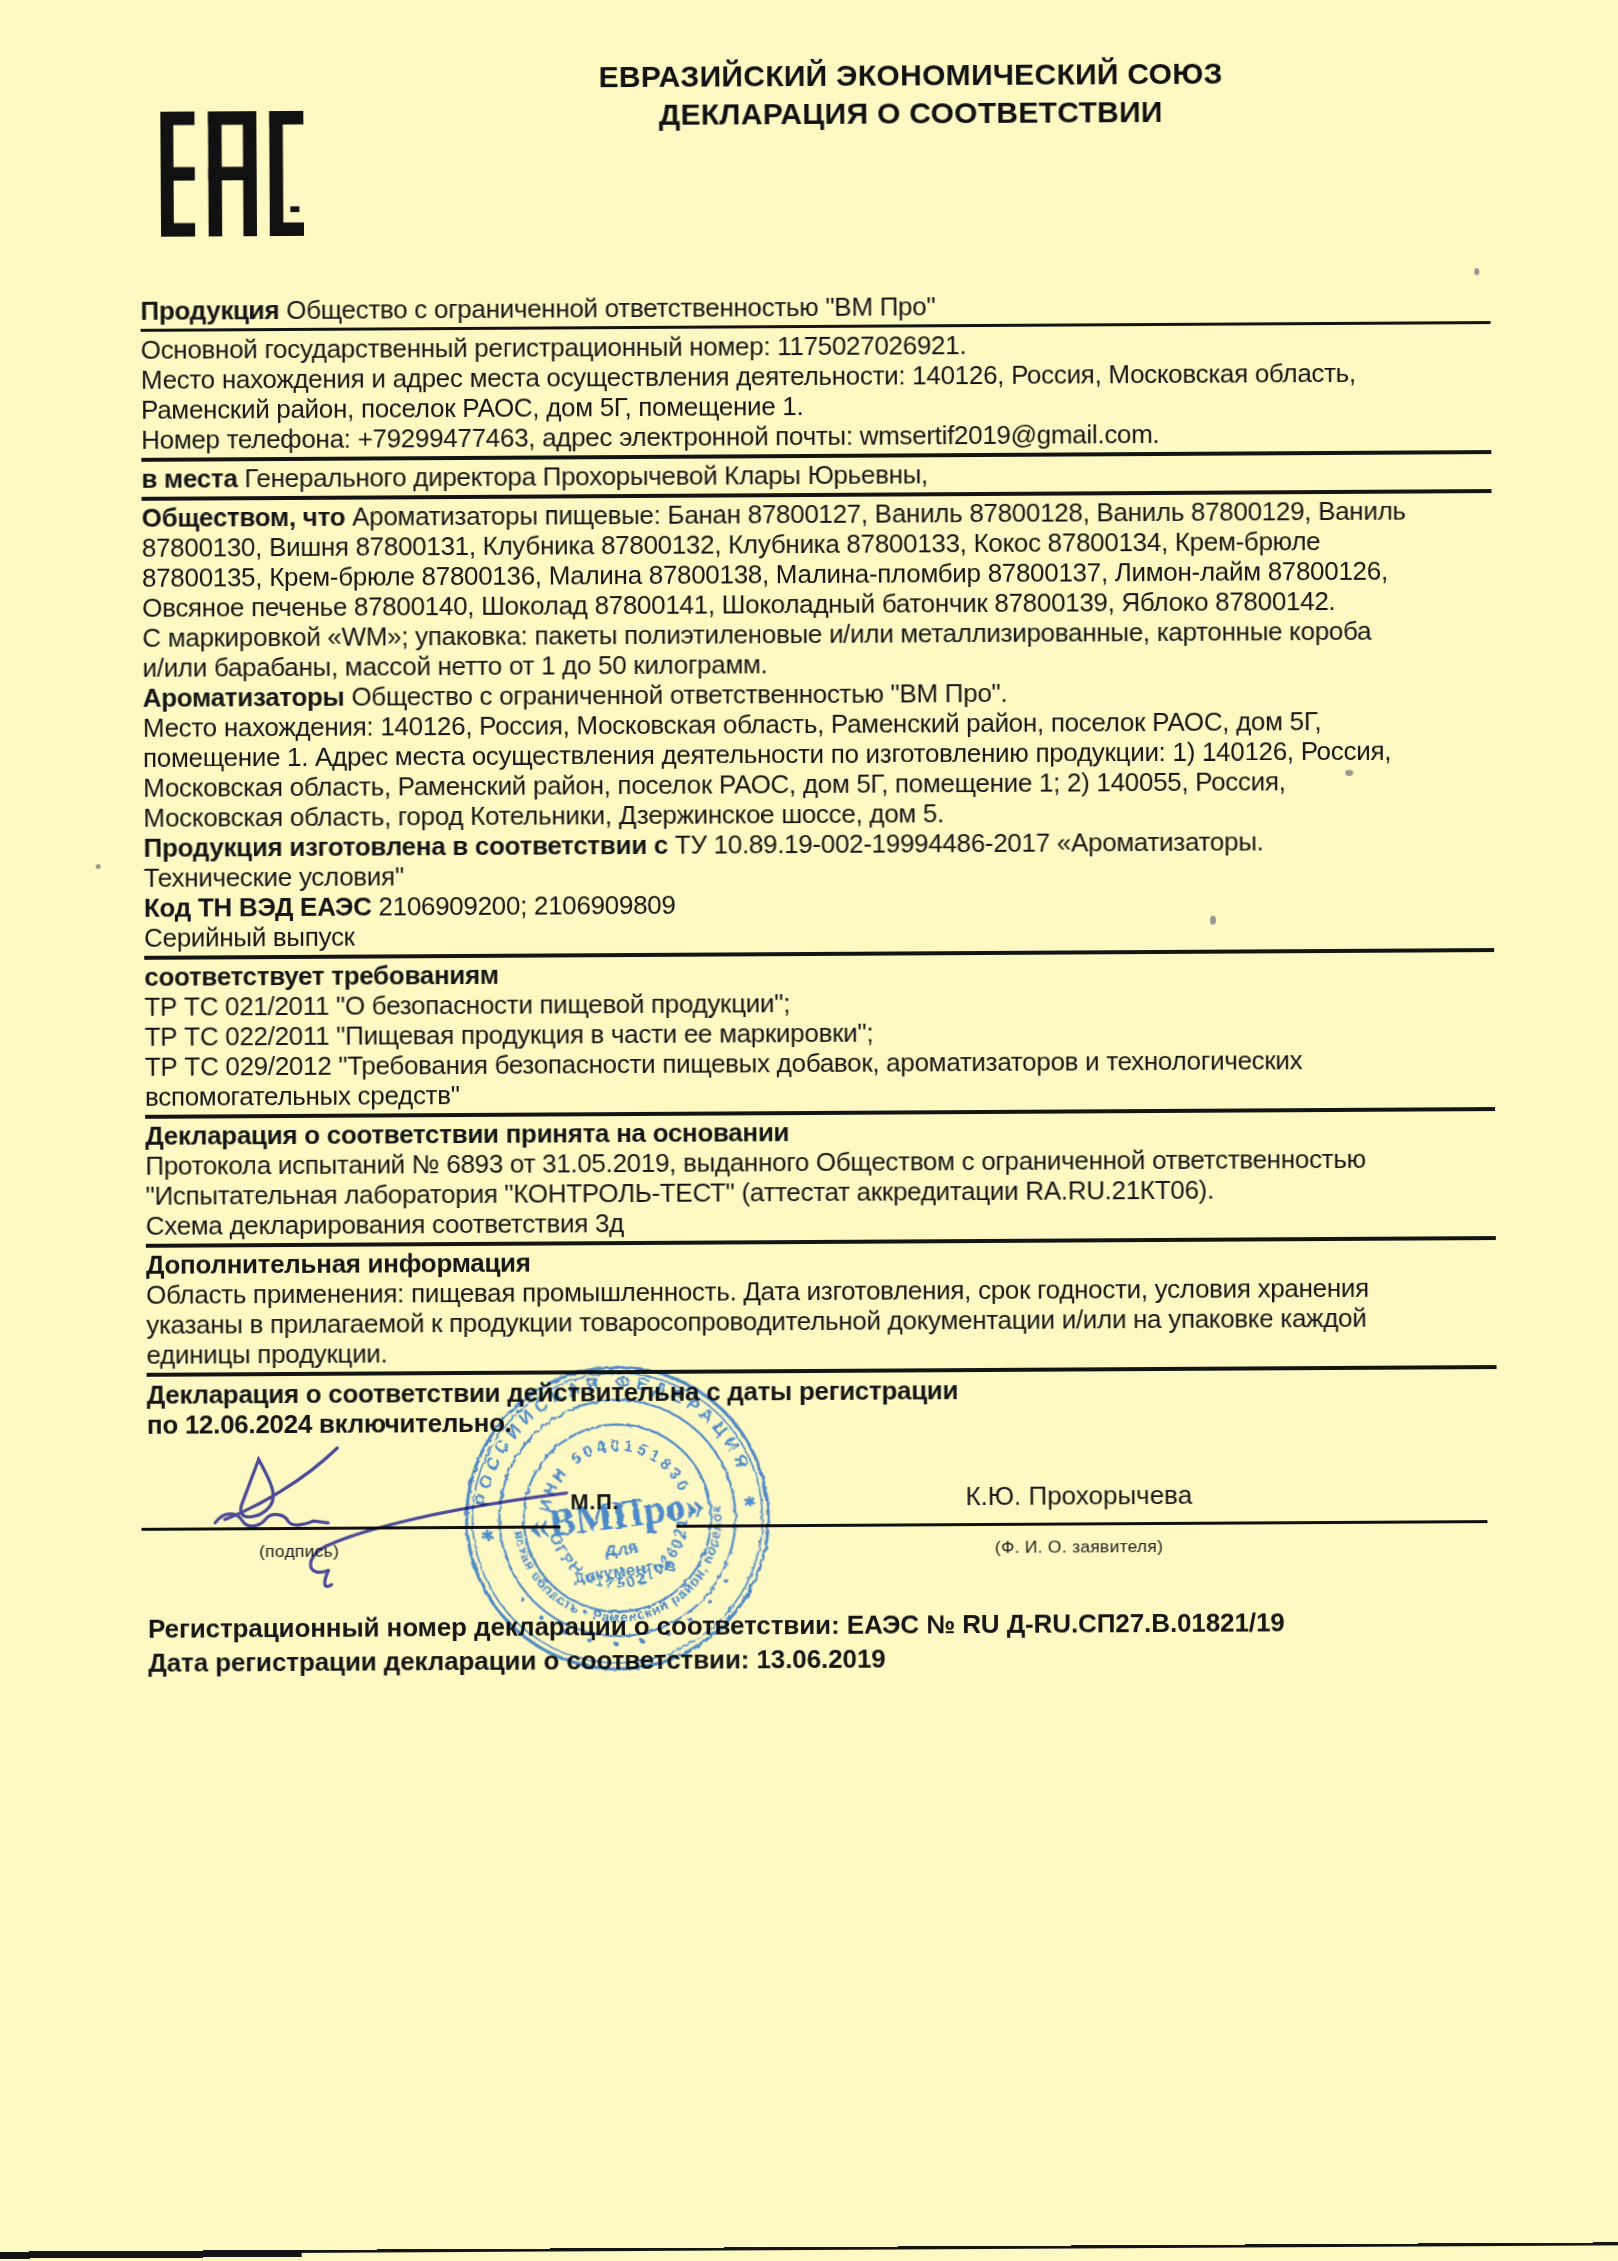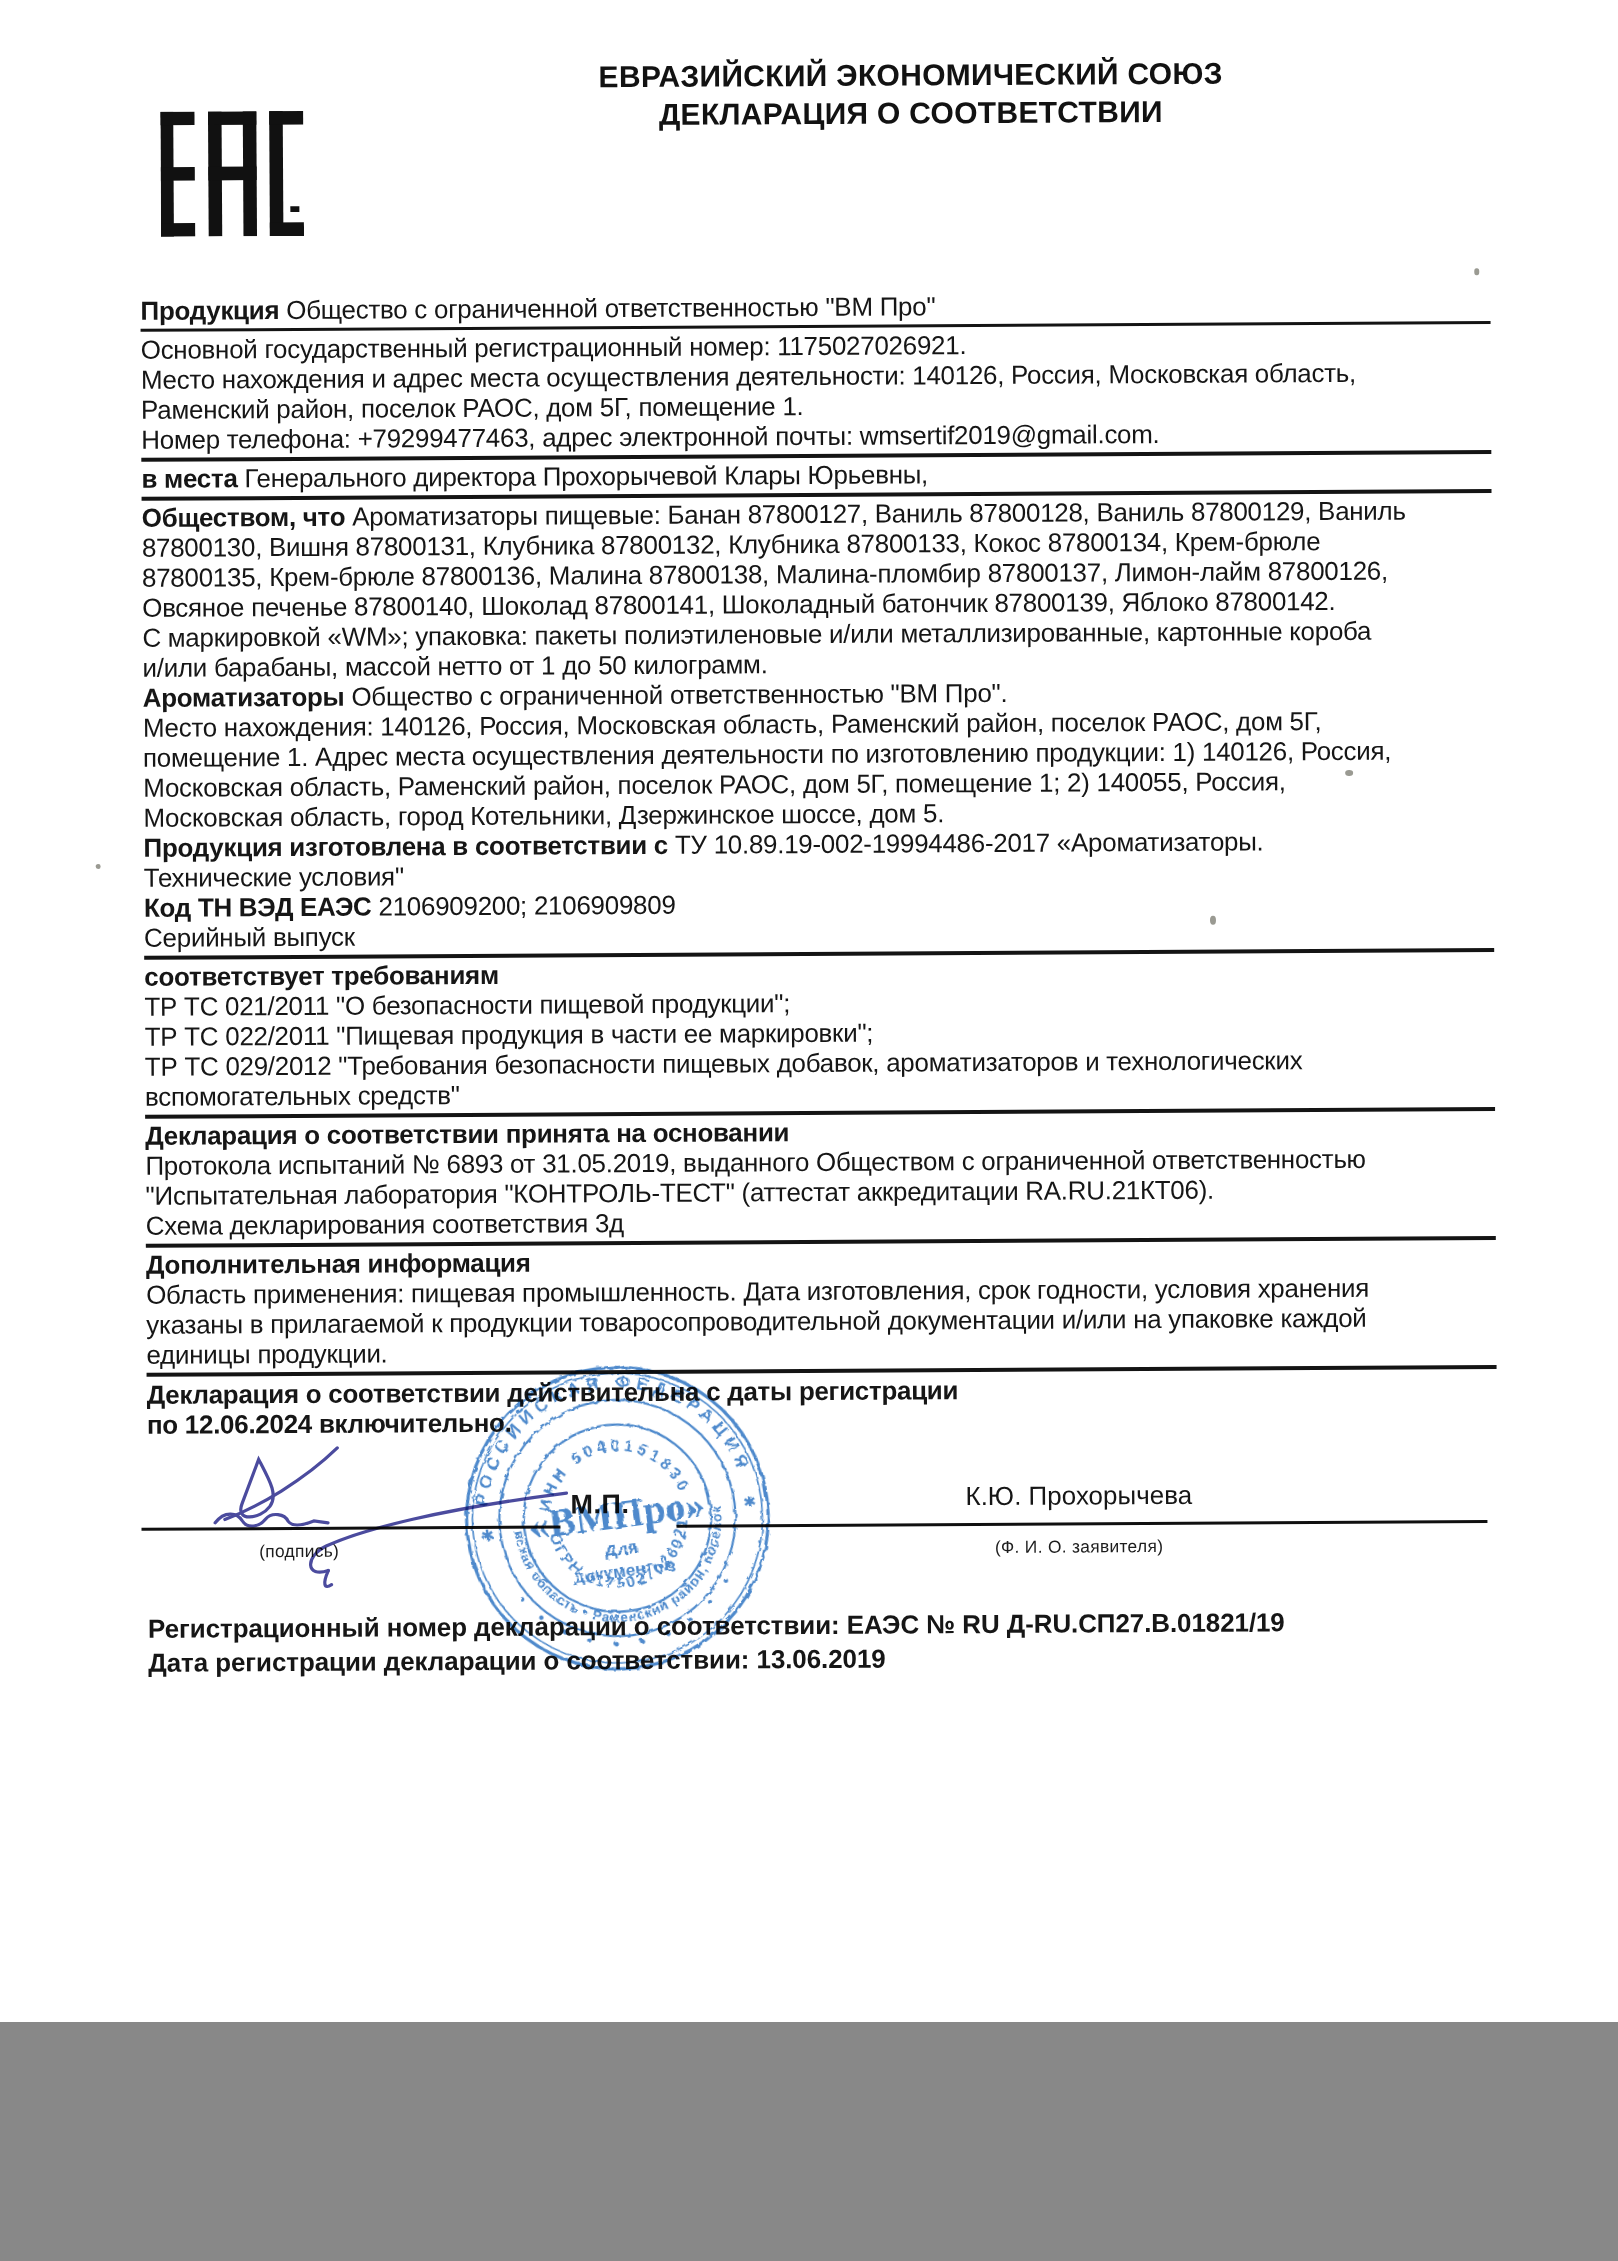--- a/index.html
+++ b/index.html
@@ -1,18 +1,18 @@
 <!DOCTYPE html>
 <html style="font-size:10.3px"><head>
 <meta charset="utf-8">
 <style>
   html,body{margin:0;padding:0;background:#888;}
   .page{
-    position:relative;width:1618px;height:2022px;margin:0 auto;
-    background:#ffffff;overflow:hidden;
+    position:relative;width:1618px;height:2261px;margin:0 auto;
+    background:#fef9c3;overflow:hidden;
     font-family:"Liberation Sans","DejaVu Sans",sans-serif;color:#161616;
   }
   .tilt{position:absolute;inset:0;transform:rotate(-0.33deg);transform-origin:809px 1097px;}
 
   
   .doc-header{position:relative;height:292px;}
   .eac-logo{position:absolute;left:166px;top:108px;width:143px;height:125px;}
   .doc-titles{
     position:absolute;left:497px;top:57px;width:839px;text-align:center;
     font-weight:bold;font-size:30px;line-height:38px;letter-spacing:0.3px;color:#121212;
@@ -22,21 +22,21 @@
   .doc-body{margin:0 123px 0 145px;font-size:26px;line-height:30px;letter-spacing:-0.3px;}
   .doc-line{height:30px;white-space:nowrap;}
   .lead{font-weight:bold;}
   .rule{height:3.9px;background:#141414;margin:2.6px 0 2.6px;}
 
   
   .sig-area{position:relative;height:172px;margin:0 123px 0 145px;font-size:26px;}
   .sig-line{position:absolute;top:88px;height:3.9px;background:#101010;}
   .sig-line.left{left:-6.5px;width:419px;}
   .sig-line.right{left:529px;width:811px;}
-  .mp{position:absolute;left:423px;top:52px;font-weight:bold;font-size:27px;letter-spacing:0.6px;}
+  .mp{position:absolute;left:423px;top:52px;font-weight:bold;font-size:22px;letter-spacing:0.6px;}
   .applicant{position:absolute;left:529px;width:805px;top:46px;text-align:center;}
   .cap{position:absolute;top:102px;font-size:17.4px;color:#1d1d1d;letter-spacing:0.3px;}
   .cap.left{left:0;width:303px;text-align:center;}
   .cap.right{left:529px;width:805px;text-align:center;}
 
   
   .doc-footer{margin:0 123px 0 145px;font-weight:bold;font-size:26px;line-height:34px;letter-spacing:-0.1px;}
 
   
   .overlay-stamp{position:absolute;left:461px;top:1363px;width:308px;height:308px;

